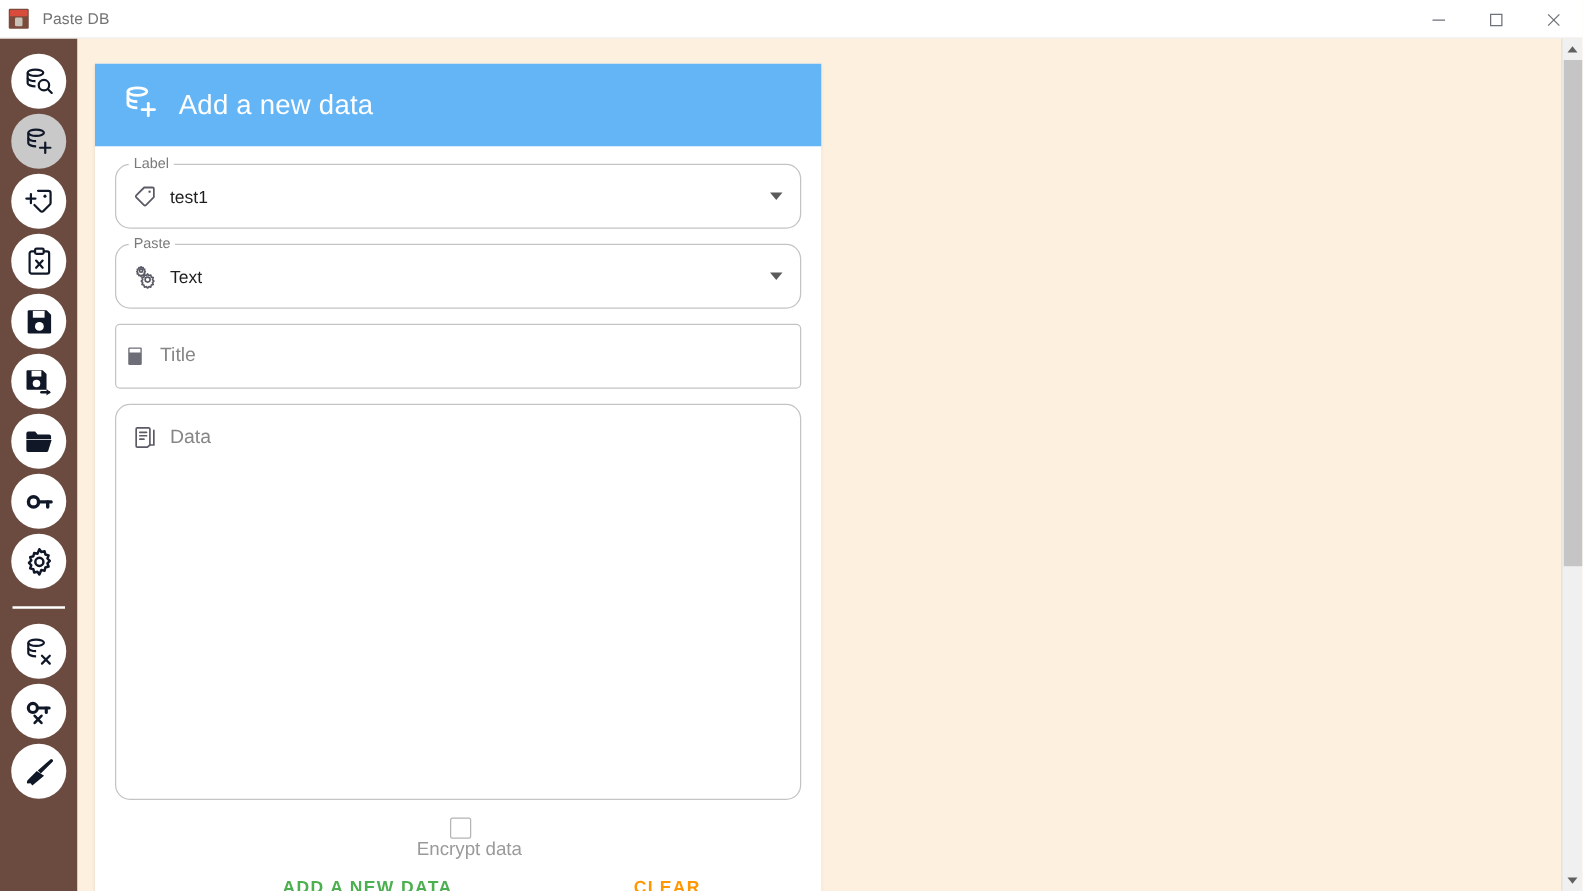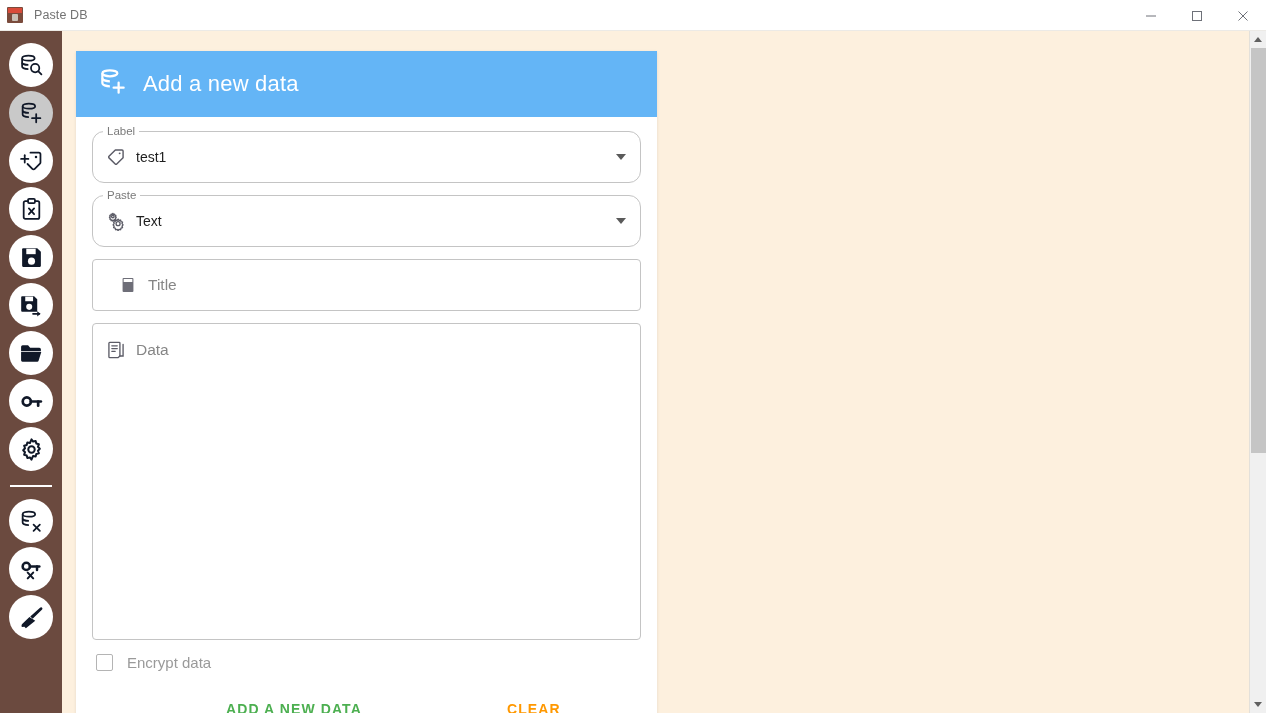--- a/index.html
+++ b/index.html
@@ -194,50 +194,51 @@
 
   
   .field-box {
     position: relative;
     border: 1px solid #c4c4c4;
     border-radius: 4px;
     height: 52px;
     margin-bottom: 12px;
     display: flex;
     align-items: center;
-    padding: 0 24px;
+    padding: 0 4px;
     box-sizing: border-box;
     background: #fff;
   }
   .field-placeholder {
     margin-left: 9px;
     font-size: 15.5px;
     color: #868686;
   }
 
   .field-area {
     position: relative;
     border: 1px solid #c4c4c4;
-    border-radius: 4px;
+    border-radius: 12px;
     height: 317px;
     margin-bottom: 14px;
     padding: 16px 12px 0 12px;
     box-sizing: border-box;
     background: #fff;
   }
   .field-area-top {
     display: flex;
     align-items: center;
   }
 
   .checkbox-row {
     display: flex;
-    align-items: flex-start;
+    align-items: center;
     height: 34px;
     padding-left: 4px;
+    flex-direction: column;
   }
   .checkbox {
     width: 15px; height: 15px;
     border: 1.6px solid #b4b4b4;
     border-radius: 2px;
     background: #fff;
     flex: none;
   }
   .checkbox-label {
     margin-left: 14px;

